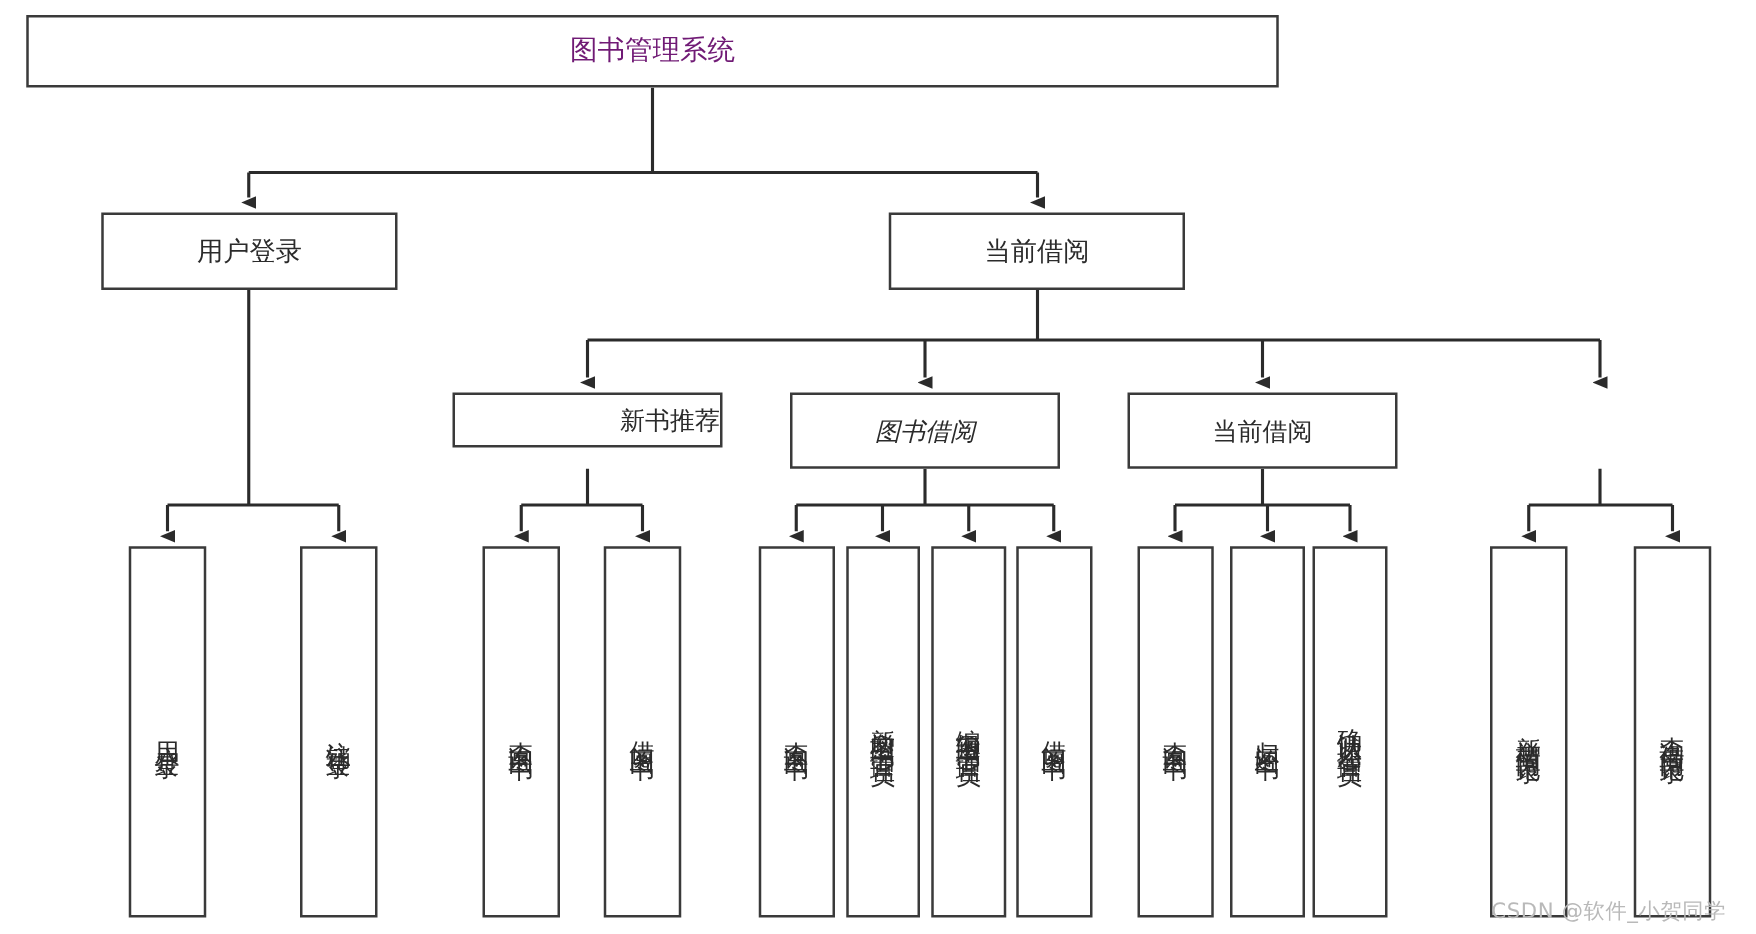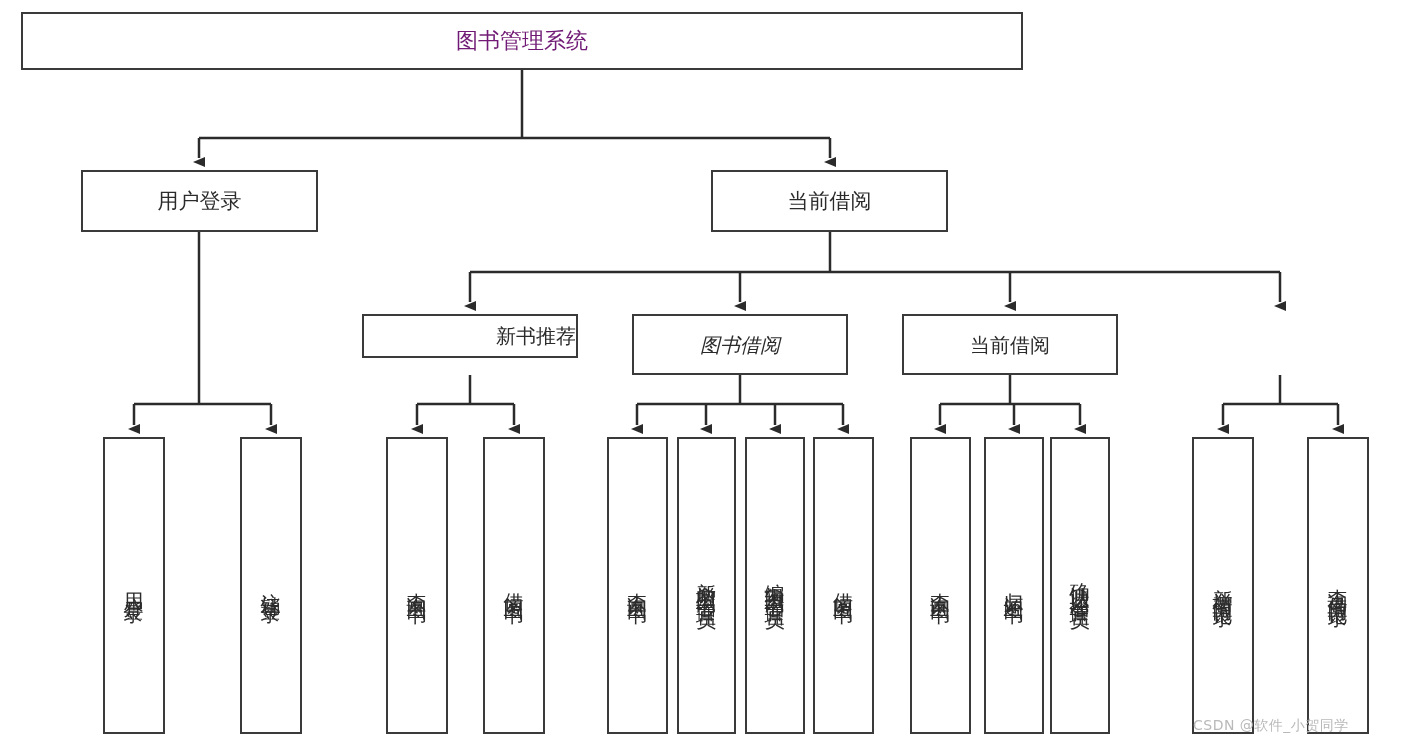--- a/index.html
+++ b/index.html
@@ -57,21 +57,21 @@
     letter-spacing: 4px;
     line-height: 1;
     white-space: nowrap;
   }
   .node .htext {
     white-space: nowrap;
     line-height: 1;
   }
   .watermark {
     position: absolute;
-    font-size: 14px;
+    font-size: 17px;
     color: #b9b9b9;
     white-space: nowrap;
     letter-spacing: 0.5px;
   }
 </style>
 </head>
 <body>
 
 <div id="canvas">
 

